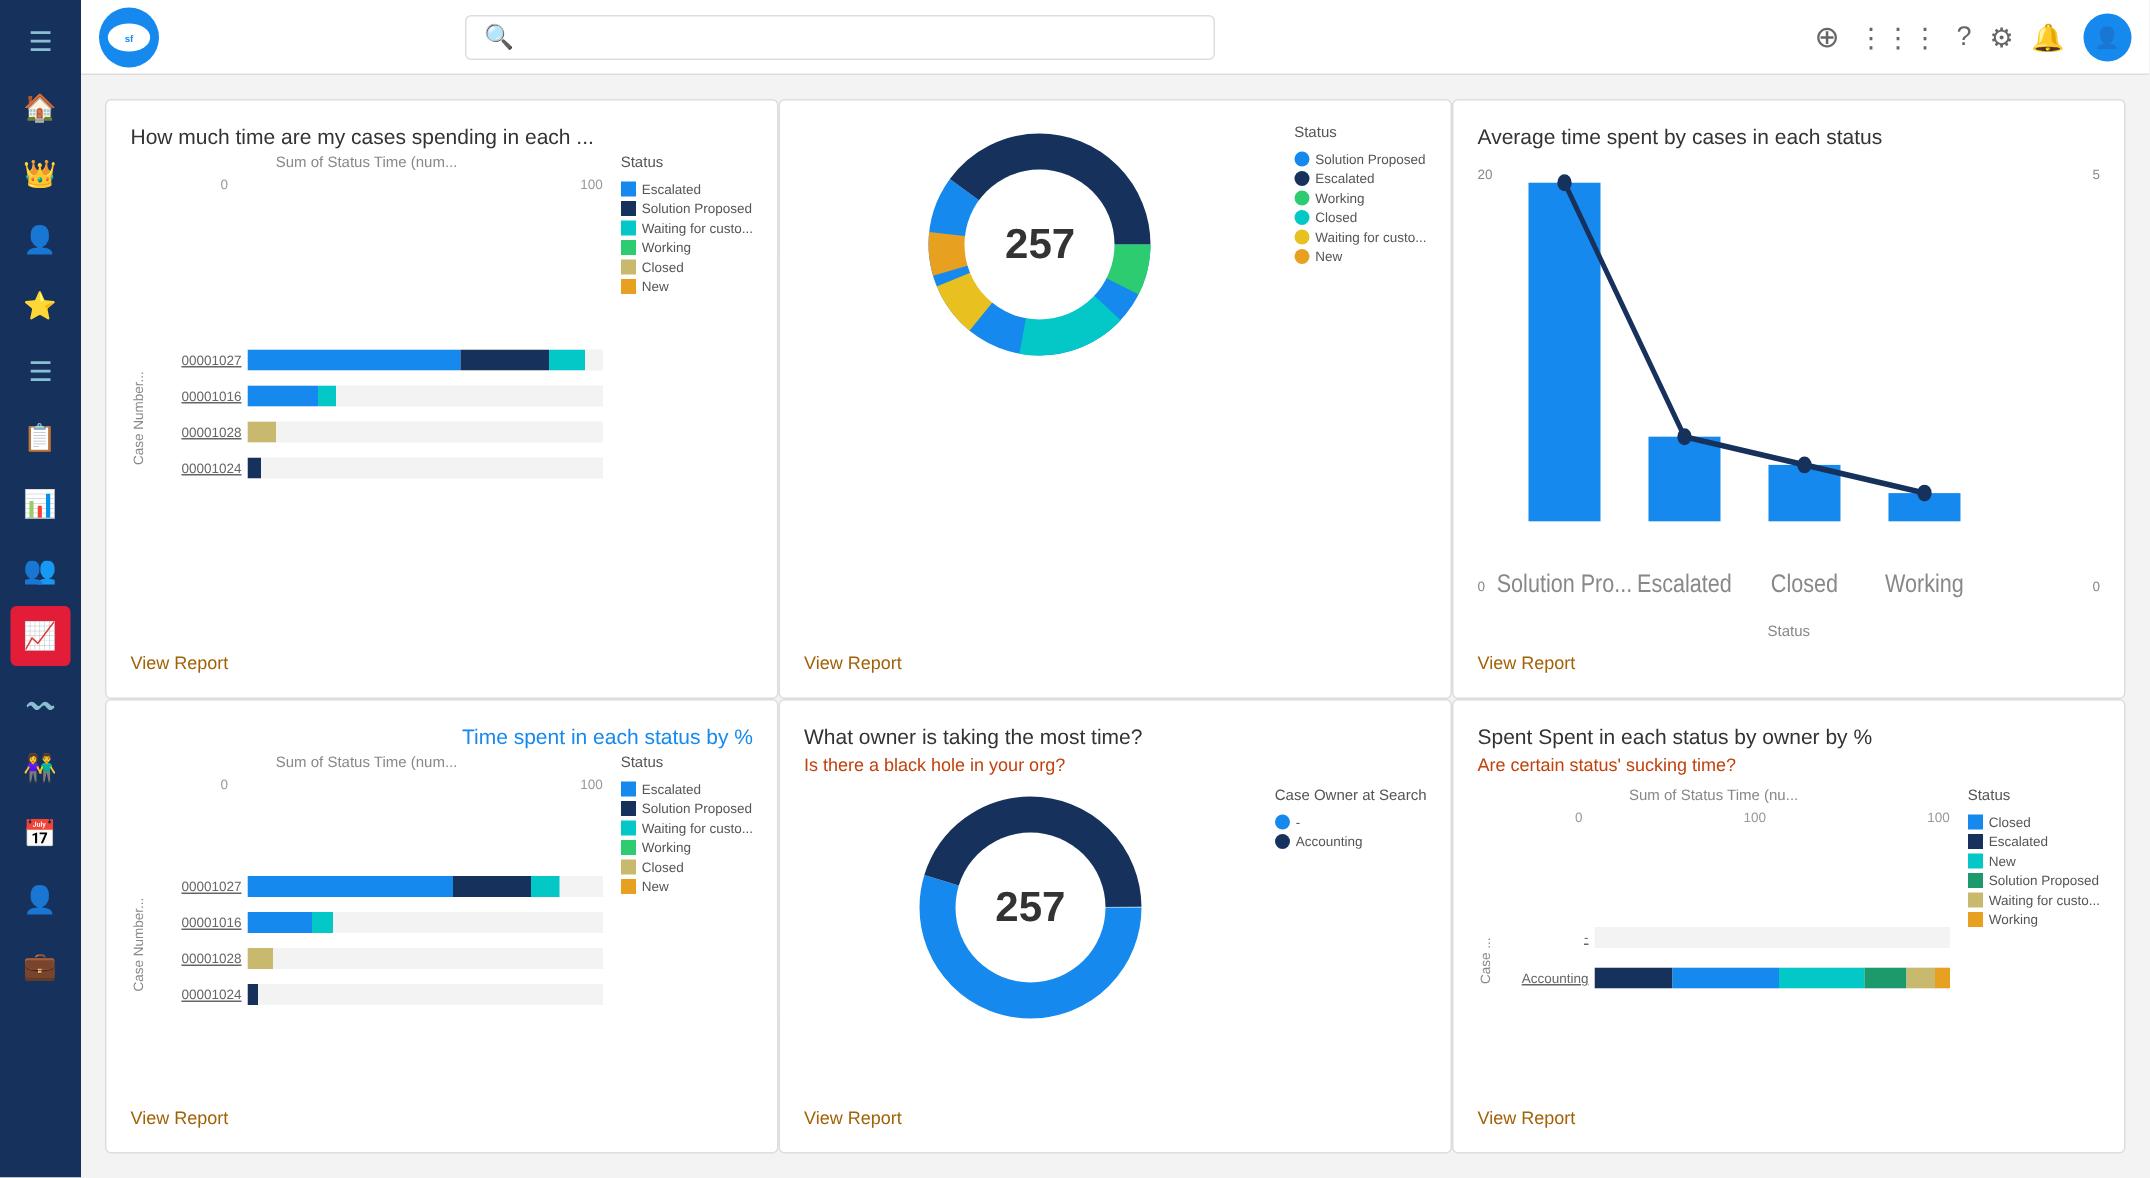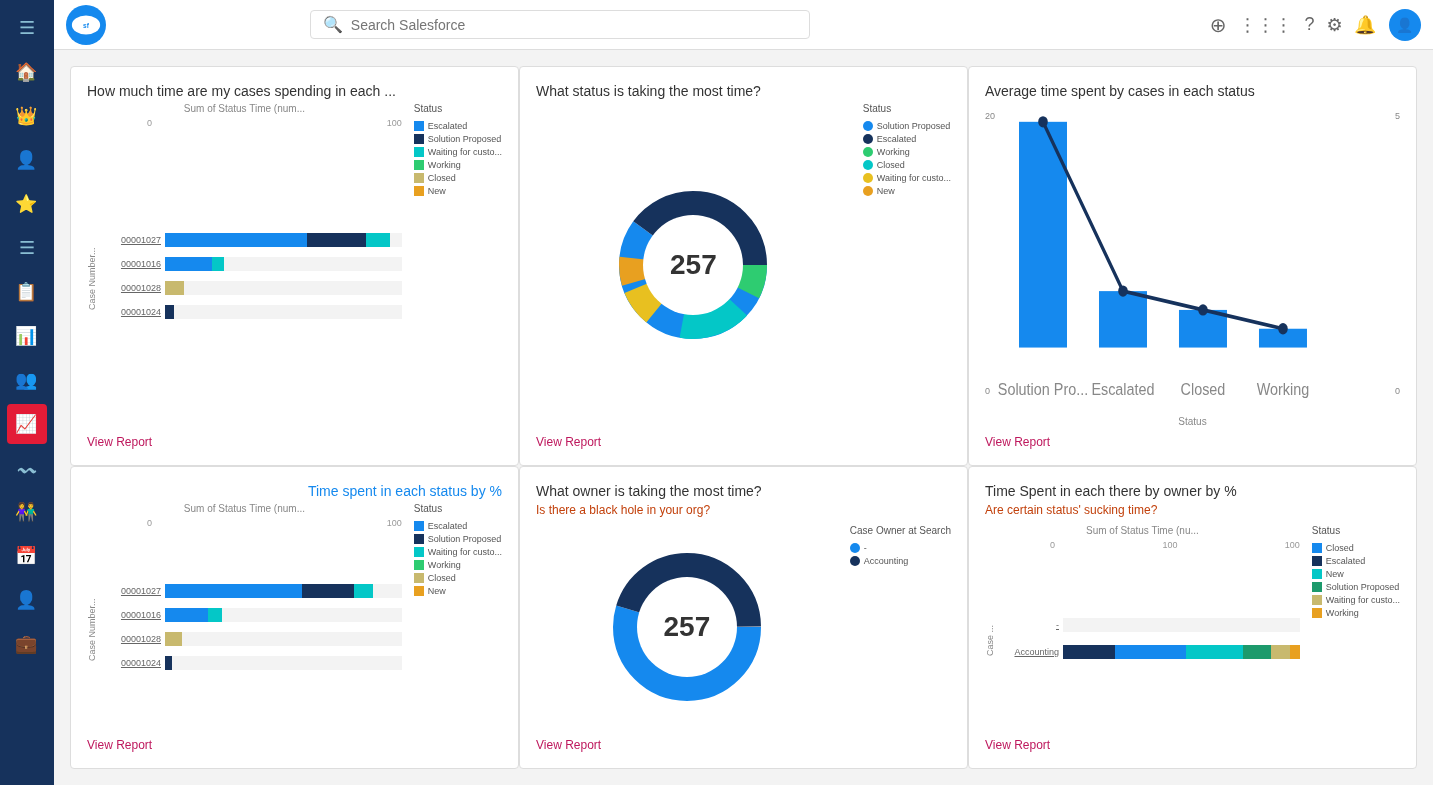--- a/index.html
+++ b/index.html
@@ -118,21 +118,21 @@
       margin-bottom: 8px;
     }
     .card-title-blue {
       font-size: 14px;
       color: #1589ee;
       margin-bottom: 4px;
       font-weight: normal;
       text-align: right;
     }
     .view-report {
-      color: #be185d;
+      color: #a16207;
       font-size: 12px;
       margin-top: auto;
       padding-top: 8px;
       cursor: pointer;
       text-decoration: none;
       display: inline-block;
     }
 
     
     .chart-area {
@@ -223,21 +223,20 @@
       flex-shrink: 0;
     }
     .legend-dot.circle {
       border-radius: 50%;
     }
 
     
     .donut-container {
       flex: 1;
       display: flex;
-      align-items: center;
       justify-content: center;
     }
     .donut-wrap {
       position: relative;
       width: 160px;
       height: 160px;
     }
     .donut-center {
       position: absolute;
       top: 50%; left: 50%;
@@ -276,21 +275,20 @@
 
   <div class="topnav">
     <div class="logo">
       <svg width="30" height="20" viewBox="0 0 50 34">
         <ellipse cx="25" cy="17" rx="24" ry="16" fill="white"></ellipse>
         <text x="25" y="22" text-anchor="middle" font-size="11" fill="#1589ee" font-weight="bold">sf</text>
       </svg>
     </div>
     <div class="search-bar">
       <span style="color:#999;">🔍</span>
-      <input type="text" placeholder="Search Salesforce" style="">
     </div>
     <div class="topnav-actions">
       <span style="font-size:20px;">⊕</span>
       <span>⋮⋮⋮</span>
       <span>?</span>
       <span>⚙</span>
       <span>🔔</span>
       <div class="avatar">👤</div>
     </div>
   </div>
@@ -364,21 +362,20 @@
           <div class="legend-item">
               <div class="legend-dot" style="background:#e8a020;"></div>
               <span>New</span>
             </div>
         </div>
       </div>
       <a class="view-report">View Report</a>
     </div>
 
     <div class="card">
-      <div class="card-title">What status is taking the most time?</div>
       <div class="chart-area">
         <div class="donut-container">
           <div class="donut-wrap">
             <svg width="160" height="160" viewBox="0 0 160 160">
 
               <circle cx="80" cy="80" r="60" fill="none" stroke="#1589ee" stroke-width="28" stroke-dasharray="226 376" stroke-dashoffset="0"></circle>
               <circle cx="80" cy="80" r="60" fill="none" stroke="#16325c" stroke-width="28" stroke-dasharray="178 376" stroke-dashoffset="-226"></circle>
               <circle cx="80" cy="80" r="60" fill="none" stroke="#2ecc71" stroke-width="28" stroke-dasharray="77 376" stroke-dashoffset="-404"></circle>
               <circle cx="80" cy="80" r="60" fill="none" stroke="#04c7c7" stroke-width="28" stroke-dasharray="60 376" stroke-dashoffset="-481"></circle>
               <circle cx="80" cy="80" r="60" fill="none" stroke="#e8c020" stroke-width="28" stroke-dasharray="30 376" stroke-dashoffset="-541"></circle>
@@ -554,21 +551,21 @@
           <div class="legend-item">
               <div class="legend-dot circle" style="background:#16325c;"></div>
               <span>Accounting</span>
             </div>
         </div>
       </div>
       <a class="view-report">View Report</a>
     </div>
 
     <div class="card">
-      <div class="card-title">Time Spent in each there by owner by %</div>
+      <div class="card-title">Spent Spent in each status by owner by %</div>
       <div class="card-subtitle">Are certain status' sucking time?</div>
       <div class="chart-area">
         <div class="bar-chart-container">
           <div class="bar-chart-title">Sum of Status Time (nu...</div>
           <div class="bar-axis" style="padding-left:65px;">
             <span>0</span>
               <span>100</span>
               <span>100</span>
           </div>
           <div style="display:flex;flex:1;gap:2px;">

